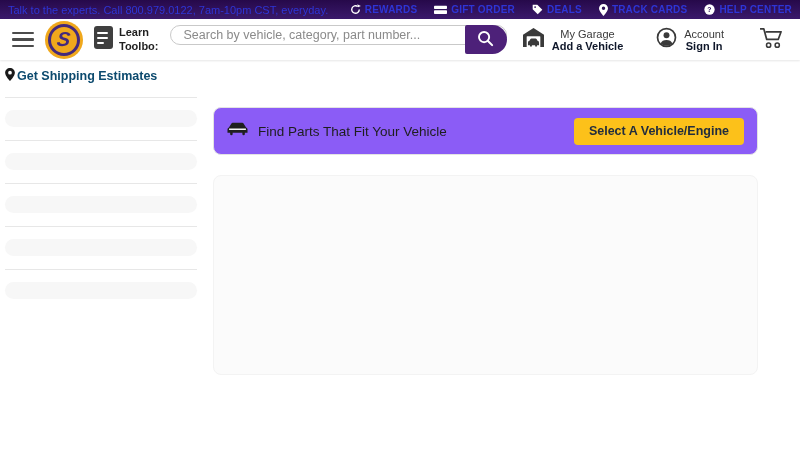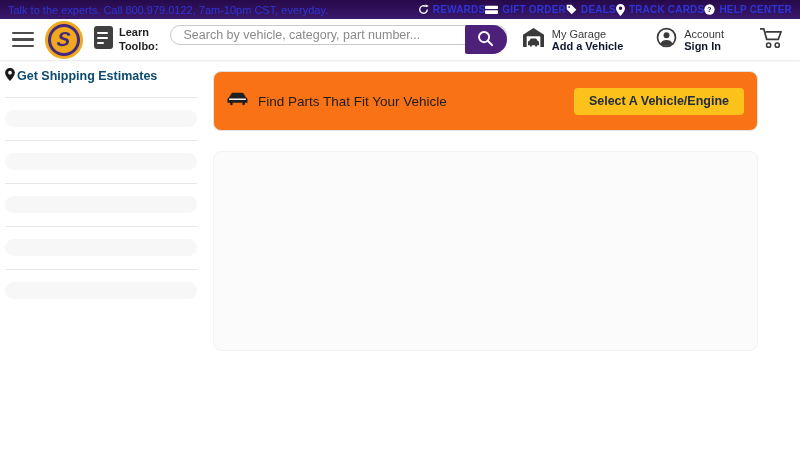--- a/index.html
+++ b/index.html
@@ -4,21 +4,21 @@
 <style>
   * { margin:0; padding:0; box-sizing:border-box; }
   body { background:#fff; }
   .screen { width:800px; height:450px; position:relative; overflow:hidden; background:#fff;
             font-family:"Liberation Sans", sans-serif; }
 
   
   .topbar { height:19px; background:linear-gradient(#26094a,#3a196b); display:flex;
             align-items:center; justify-content:space-between; padding:0 8px; }
   .tagline { color:#2e35d6; font-size:11px; white-space:nowrap; }
-  .topnav { display:flex; align-items:center; }
+  .topnav { display:flex; align-items:center; gap:17px; }
   .topnav a { display:flex; align-items:center; gap:4px; text-decoration:none;
               color:#2e35d6; font-size:10px; font-weight:bold; letter-spacing:.2px; }
   .topnav svg { display:block; }
 
   
   .header { height:41px; background:#fff; display:flex; align-items:center;
             padding:0 14px 0 12px; gap:11px; position:relative; z-index:3;
             box-shadow:0 1px 2px rgba(0,0,0,.10); }
   .hamburger { width:22px; display:flex; flex-direction:column; gap:4px; cursor:pointer; }
   .hamburger span { height:2.5px; background:#4c4c4c; border-radius:1px; }
@@ -36,21 +36,21 @@
   .toolbox-icon i:nth-child(3){ width:7px;}
   .learn-text { font-size:11px; font-weight:bold; color:#1f1f1f; line-height:1.2; white-space:nowrap; }
   .search-wrap { flex:1; position:relative; height:29px; }
   .search-wrap input { width:100%; height:20px; border:1.5px solid #c9c9c9; border-radius:15px;
                        padding:0 48px 0 13px; font-size:12.5px; color:#333; outline:none;
                        font-family:"Liberation Sans", sans-serif; }
   .search-wrap input::placeholder { color:#8a8a8a; }
   .search-btn { position:absolute; right:0; top:0; width:42px; height:29px; border:none;
                 background:#4d2179; border-radius:2px 15px 15px 2px; display:flex;
                 align-items:center; justify-content:center; cursor:pointer; }
-  .hdr-block { display:flex; align-items:center; gap:7px; cursor:pointer; white-space:nowrap; }
+  .hdr-block { display:flex; align-items:center; gap:7px; cursor:pointer; white-space:nowrap;text-align:center; }
   .hdr-block .l1 { font-size:11px; color:#3a3a3a; }
   .hdr-block .l2 { font-size:11px; font-weight:bold; color:#0f172a; }
   .garage { margin-left:4px; }
   .account { margin-left:22px; }
   .cart { margin-left:24px; margin-right:2px; cursor:pointer; }
 
   
   .hero { position:relative; height:138px; overflow:hidden;
           background:linear-gradient(100deg,#150b1d 0%,#2a1838 16%,#4a3060 40%,#5f4178 62%,#3a2450 86%,#241430 100%); }
   .hero .layer { position:absolute; }
@@ -80,22 +80,22 @@
 
   
   .content { display:flex; background:#fff; height:252px; align-items:flex-start; }
   .sidebar { width:200px; padding:8px 0 0 5px; flex:0 0 auto; }
   .sidebar-title { display:flex; align-items:center; gap:2px; font-size:12.5px; font-weight:600;
                    color:#0c4a6e; margin-bottom:13px; cursor:pointer; }
   .skel-item { width:192px; }
   .skel-divider { height:1px; background:#e7e7e7; }
   .skel-pill { height:17px; background:#f7f7f7; border-radius:9px; margin:12px 0 13px 0; }
   .main { margin-left:13px; padding-top:11px; width:545px; }
-  .fit-card { height:60px; border:1px solid #e3e3e3; border-radius:8px; background:#f97316;
-              display:flex; align-items:center; padding:0 13px; }
+  .fit-card { height:48px; border:1px solid #e3e3e3; border-radius:8px; background:#8b5cf6;
+              display:flex; align-items:center; padding:0 13px;margin-top:36px; }
   .fit-label { font-size:13.5px; color:#1e1e1e; margin-left:10px; }
   .fit-btn { margin-left:auto; height:27px; padding:0 15px; background:#fcc11a; border:none;
              border-radius:4px; font-size:12.5px; font-weight:bold; color:#222d3d; cursor:pointer;
              font-family:"Liberation Sans", sans-serif; }
   .skeleton-card { margin-top:20px; height:200px; background:#fbfbfb; border-radius:8px;
                    border:1px solid #f3f3f3; }
 </style>
 </head>
 <body>
 

